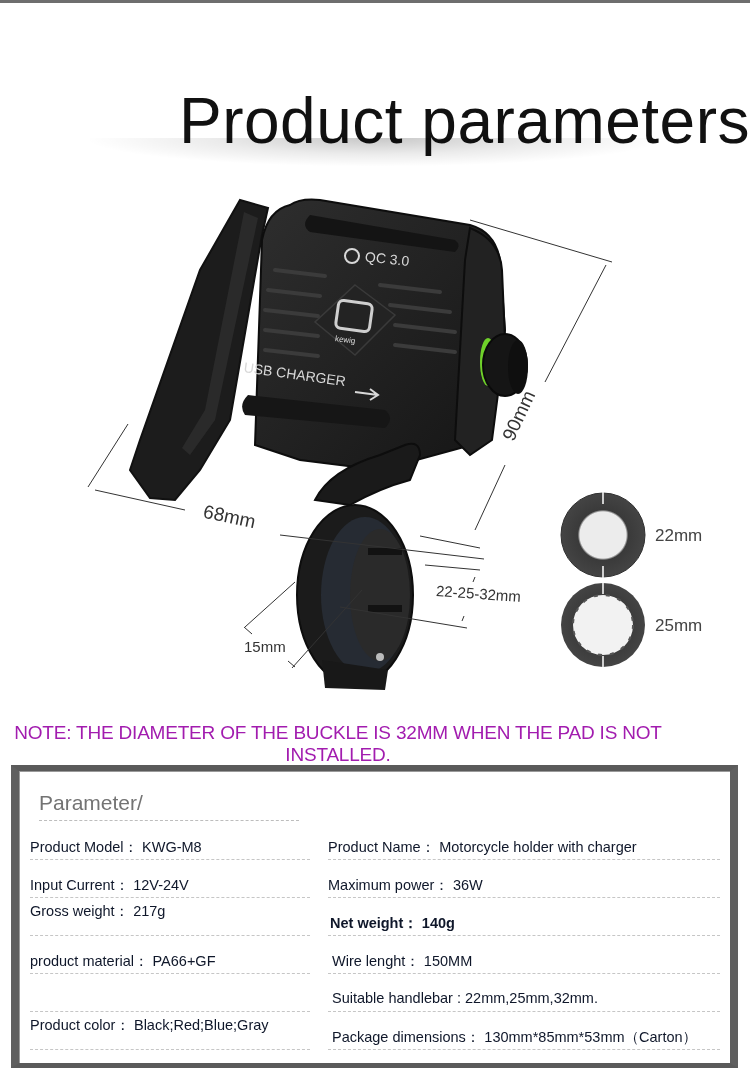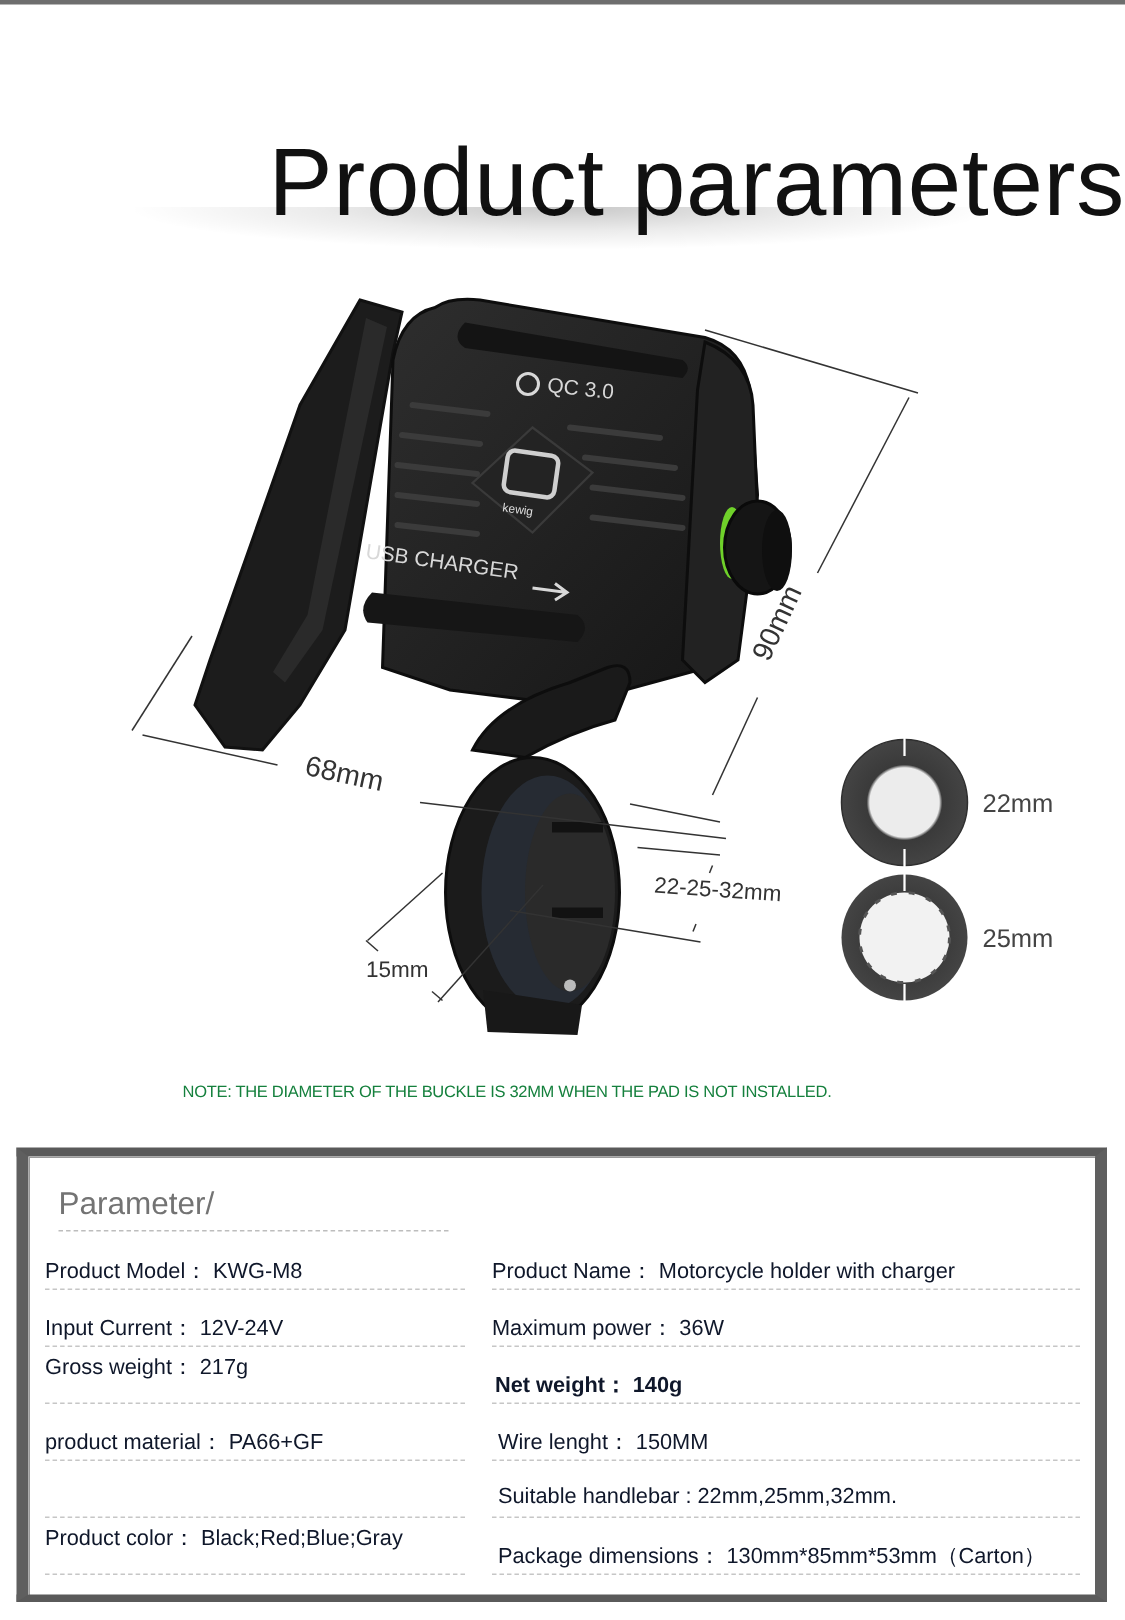--- a/index.html
+++ b/index.html
@@ -13,21 +13,21 @@
   .title-shadow { position: absolute; left: 90px; top: 138px; width: 570px; height: 28px;
            background: radial-gradient(ellipse at 50% 0%, rgba(0,0,0,0.22) 0%, rgba(0,0,0,0.08) 40%, rgba(255,255,255,0) 72%); }
 
   
   .figure { position: absolute; left: 0; top: 180px; width: 750px; height: 520px; }
   .figure svg { position: absolute; left: 0; top: 0; }
   .dim-label { position: absolute; font-size: 17px; color: #333; white-space: nowrap; }
   .ring-label { position: absolute; font-size: 17px; color: #444; }
 
   .note { position: absolute; left: 0; top: 722px; width: 676px; text-align: center;
-          font-size: 11px; color: #15803d; letter-spacing: -0.2px; }
+          font-size: 19px; color: #a21caf; letter-spacing: -0.2px; }
 
   
   .frame { position: absolute; left: 11px; top: 765px; width: 727px; height: 303px;
            box-sizing: border-box; background: #fff;
            border-top: 6px solid #5a5a5a; border-left: 8px solid #5f5f5f;
            border-right: 8px solid #5f5f5f; border-bottom: 5px solid #5a5a5a;
            box-shadow: inset 1px 1px 0 #9a9a9a; }
   .frame-heading { position: absolute; left: 20px; top: 20px; font-size: 21px; color: #737373; }
   .frame-heading-rule { position: absolute; left: 20px; top: 49px; width: 260px; border-top: 1px dashed #bdbdbd; }
 

